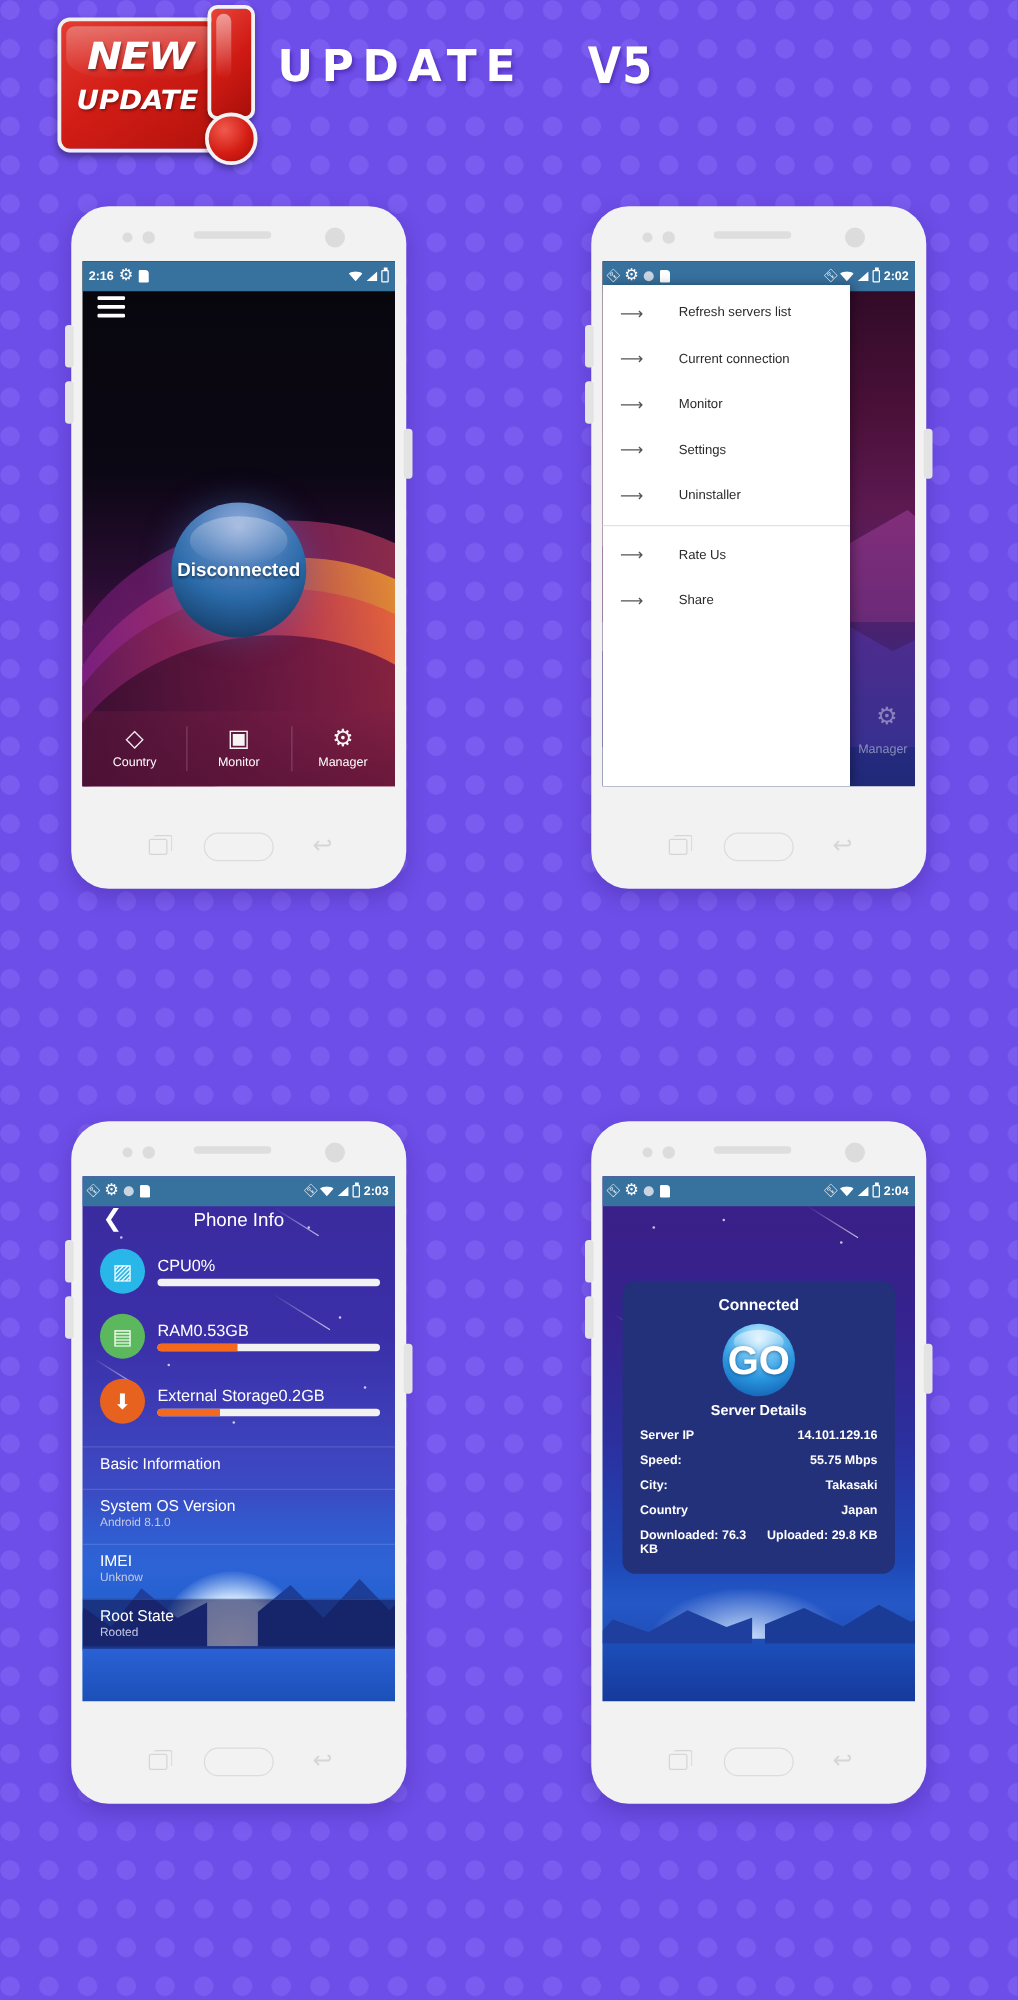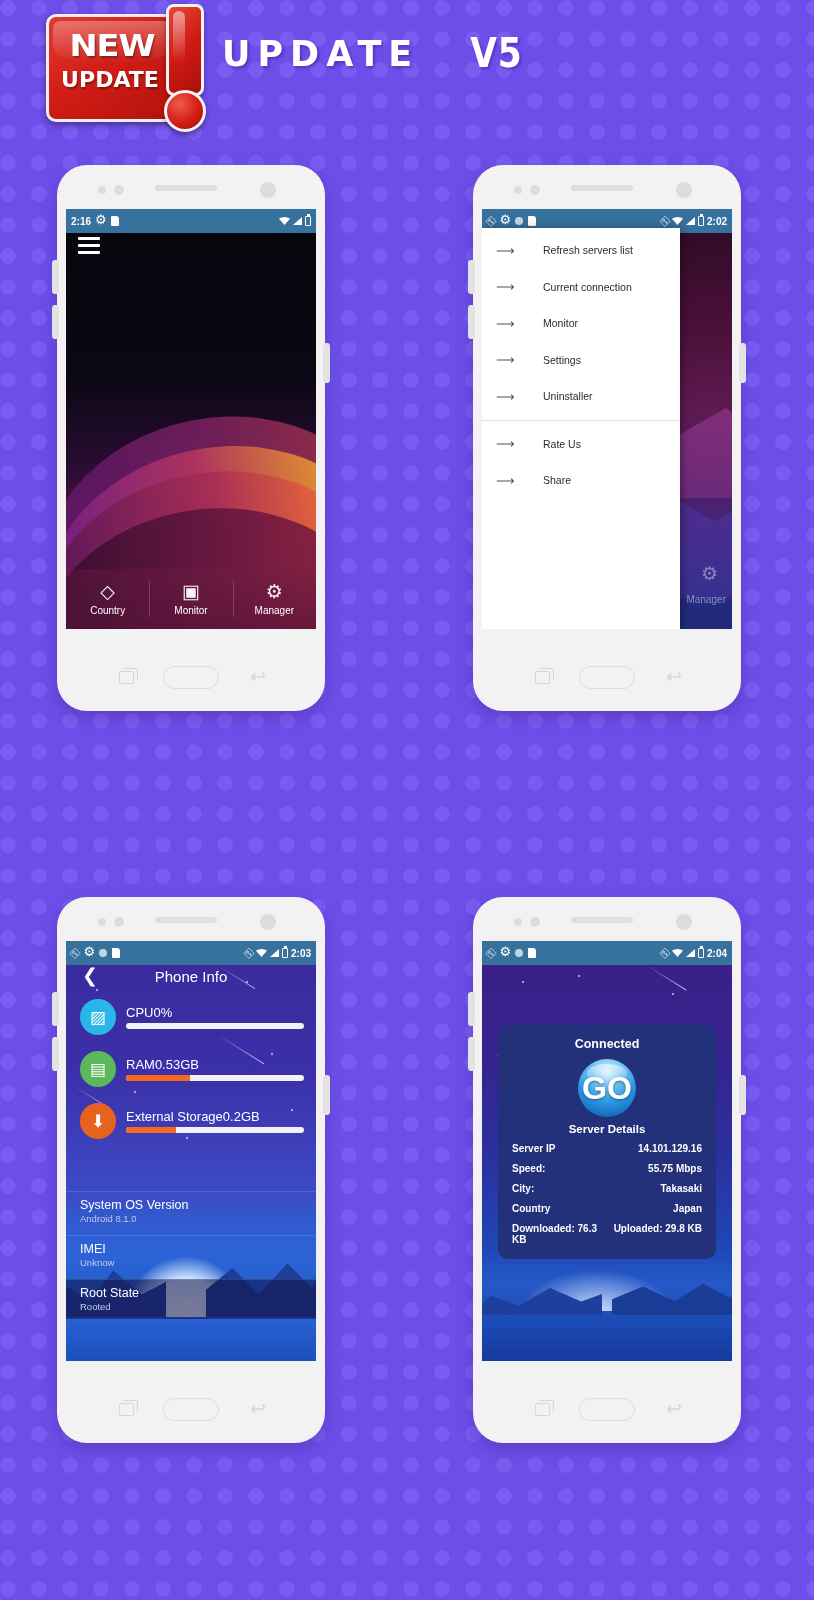--- a/index.html
+++ b/index.html
@@ -8,21 +8,21 @@
     position:relative;
     background-color:#6d4ee8;
     background-image:radial-gradient(circle at 8px 8px, #7a5cf0 7.5px, rgba(0,0,0,0) 8px);
     background-size:31px 31px;
     font-family:"Liberation Sans", sans-serif;
     overflow:hidden;
   }
 
   
   .header{ position:absolute; left:0; top:0; width:814px; height:140px; }
-  .badge{ position:absolute; left:40px; top:4px; width:172px; height:126px; }
+  .badge{ position:absolute; left:40px; top:4px; width:172px; height:126px;font-style:italic; }
   .badge-sq{
     position:absolute; left:6px; top:10px; width:132px; height:108px;
     border-radius:10px; border:3px solid #efefef;
     background:linear-gradient(145deg,#e23b32 0%,#d21d16 45%,#b3120c 100%);
     box-shadow:0 3px 6px rgba(0,0,0,.35);
   }
   .badge-sq:after{
     content:""; position:absolute; left:4px; top:4px; right:4px; height:42%;
     border-radius:7px 7px 40% 40%;
     background:linear-gradient(180deg,rgba(255,255,255,.30),rgba(255,255,255,0));
@@ -285,20 +285,23 @@
         <span class="batt"></span>
       </div>
     </div>
 
     <div class="hamb">
         <i></i>
         <i></i>
         <i></i>
       </div>
 
+    <div class="orb">
+      <span>Disconnected</span>
+    </div>
 
     <div class="p1-tabs">
       <div class="p1-tab">
         <span class="gl">◇</span>
         <span class="lbl">Country</span>
       </div>
       <div class="p1-tab">
         <span class="gl">▣</span>
         <span class="lbl">Monitor</span>
       </div>
@@ -484,20 +487,23 @@
         <div class="mrow">
           <span>External Storage</span>
           <span>0.2GB</span>
         </div>
         <div class="bar">
             <i style="width:28%"></i>
           </div>
       </div>
     </div>
 
+    <div class="info-row" style="top:216px;border-top:1px solid rgba(255,255,255,.13);">
+      <div class="k">Basic Information</div>
+    </div>
     <div class="info-row" style="top:250px;border-top:1px solid rgba(255,255,255,.13);">
       <div class="k">System OS Version</div>
       <div class="v">Android 8.1.0</div>
     </div>
     <div class="info-row" style="top:338px;border-top:1px solid rgba(255,255,255,.13);background:rgba(18,16,70,.55);">
       <div class="k">Root State</div>
       <div class="v">Rooted</div>
     </div>
     <div class="info-row" style="top:294px;border-top:1px solid rgba(255,255,255,.13);">
       <div class="k">IMEI</div>

